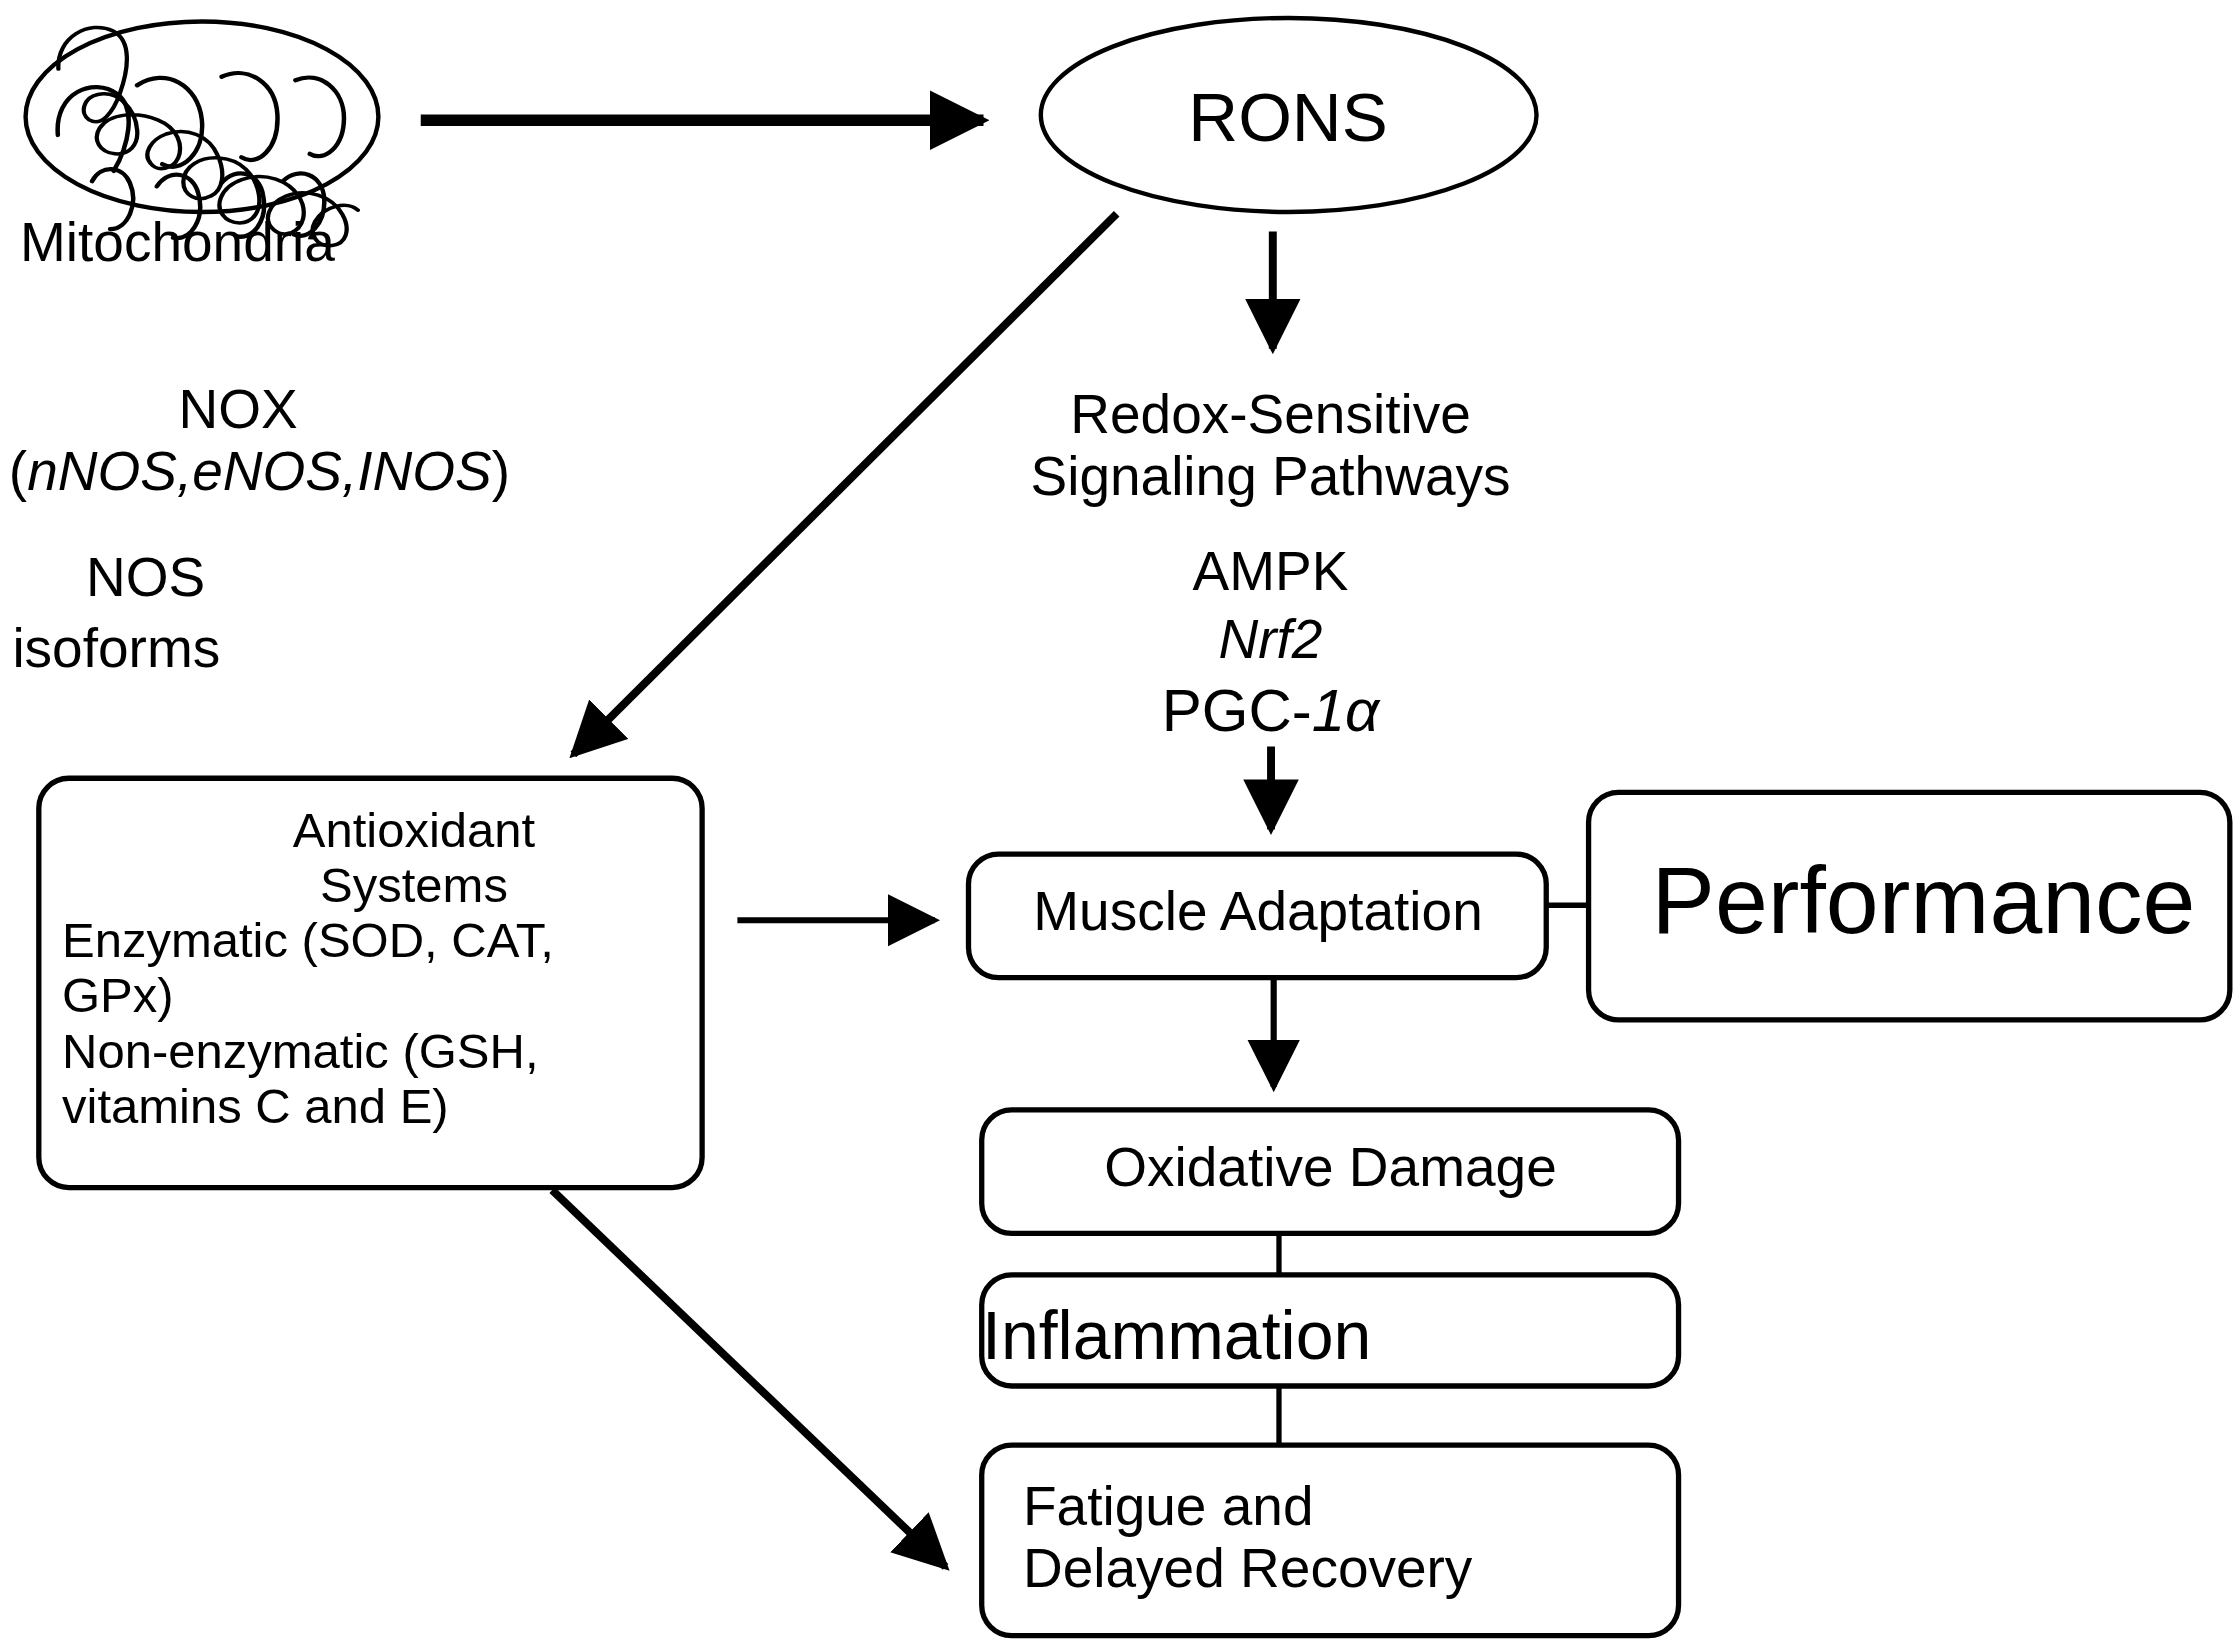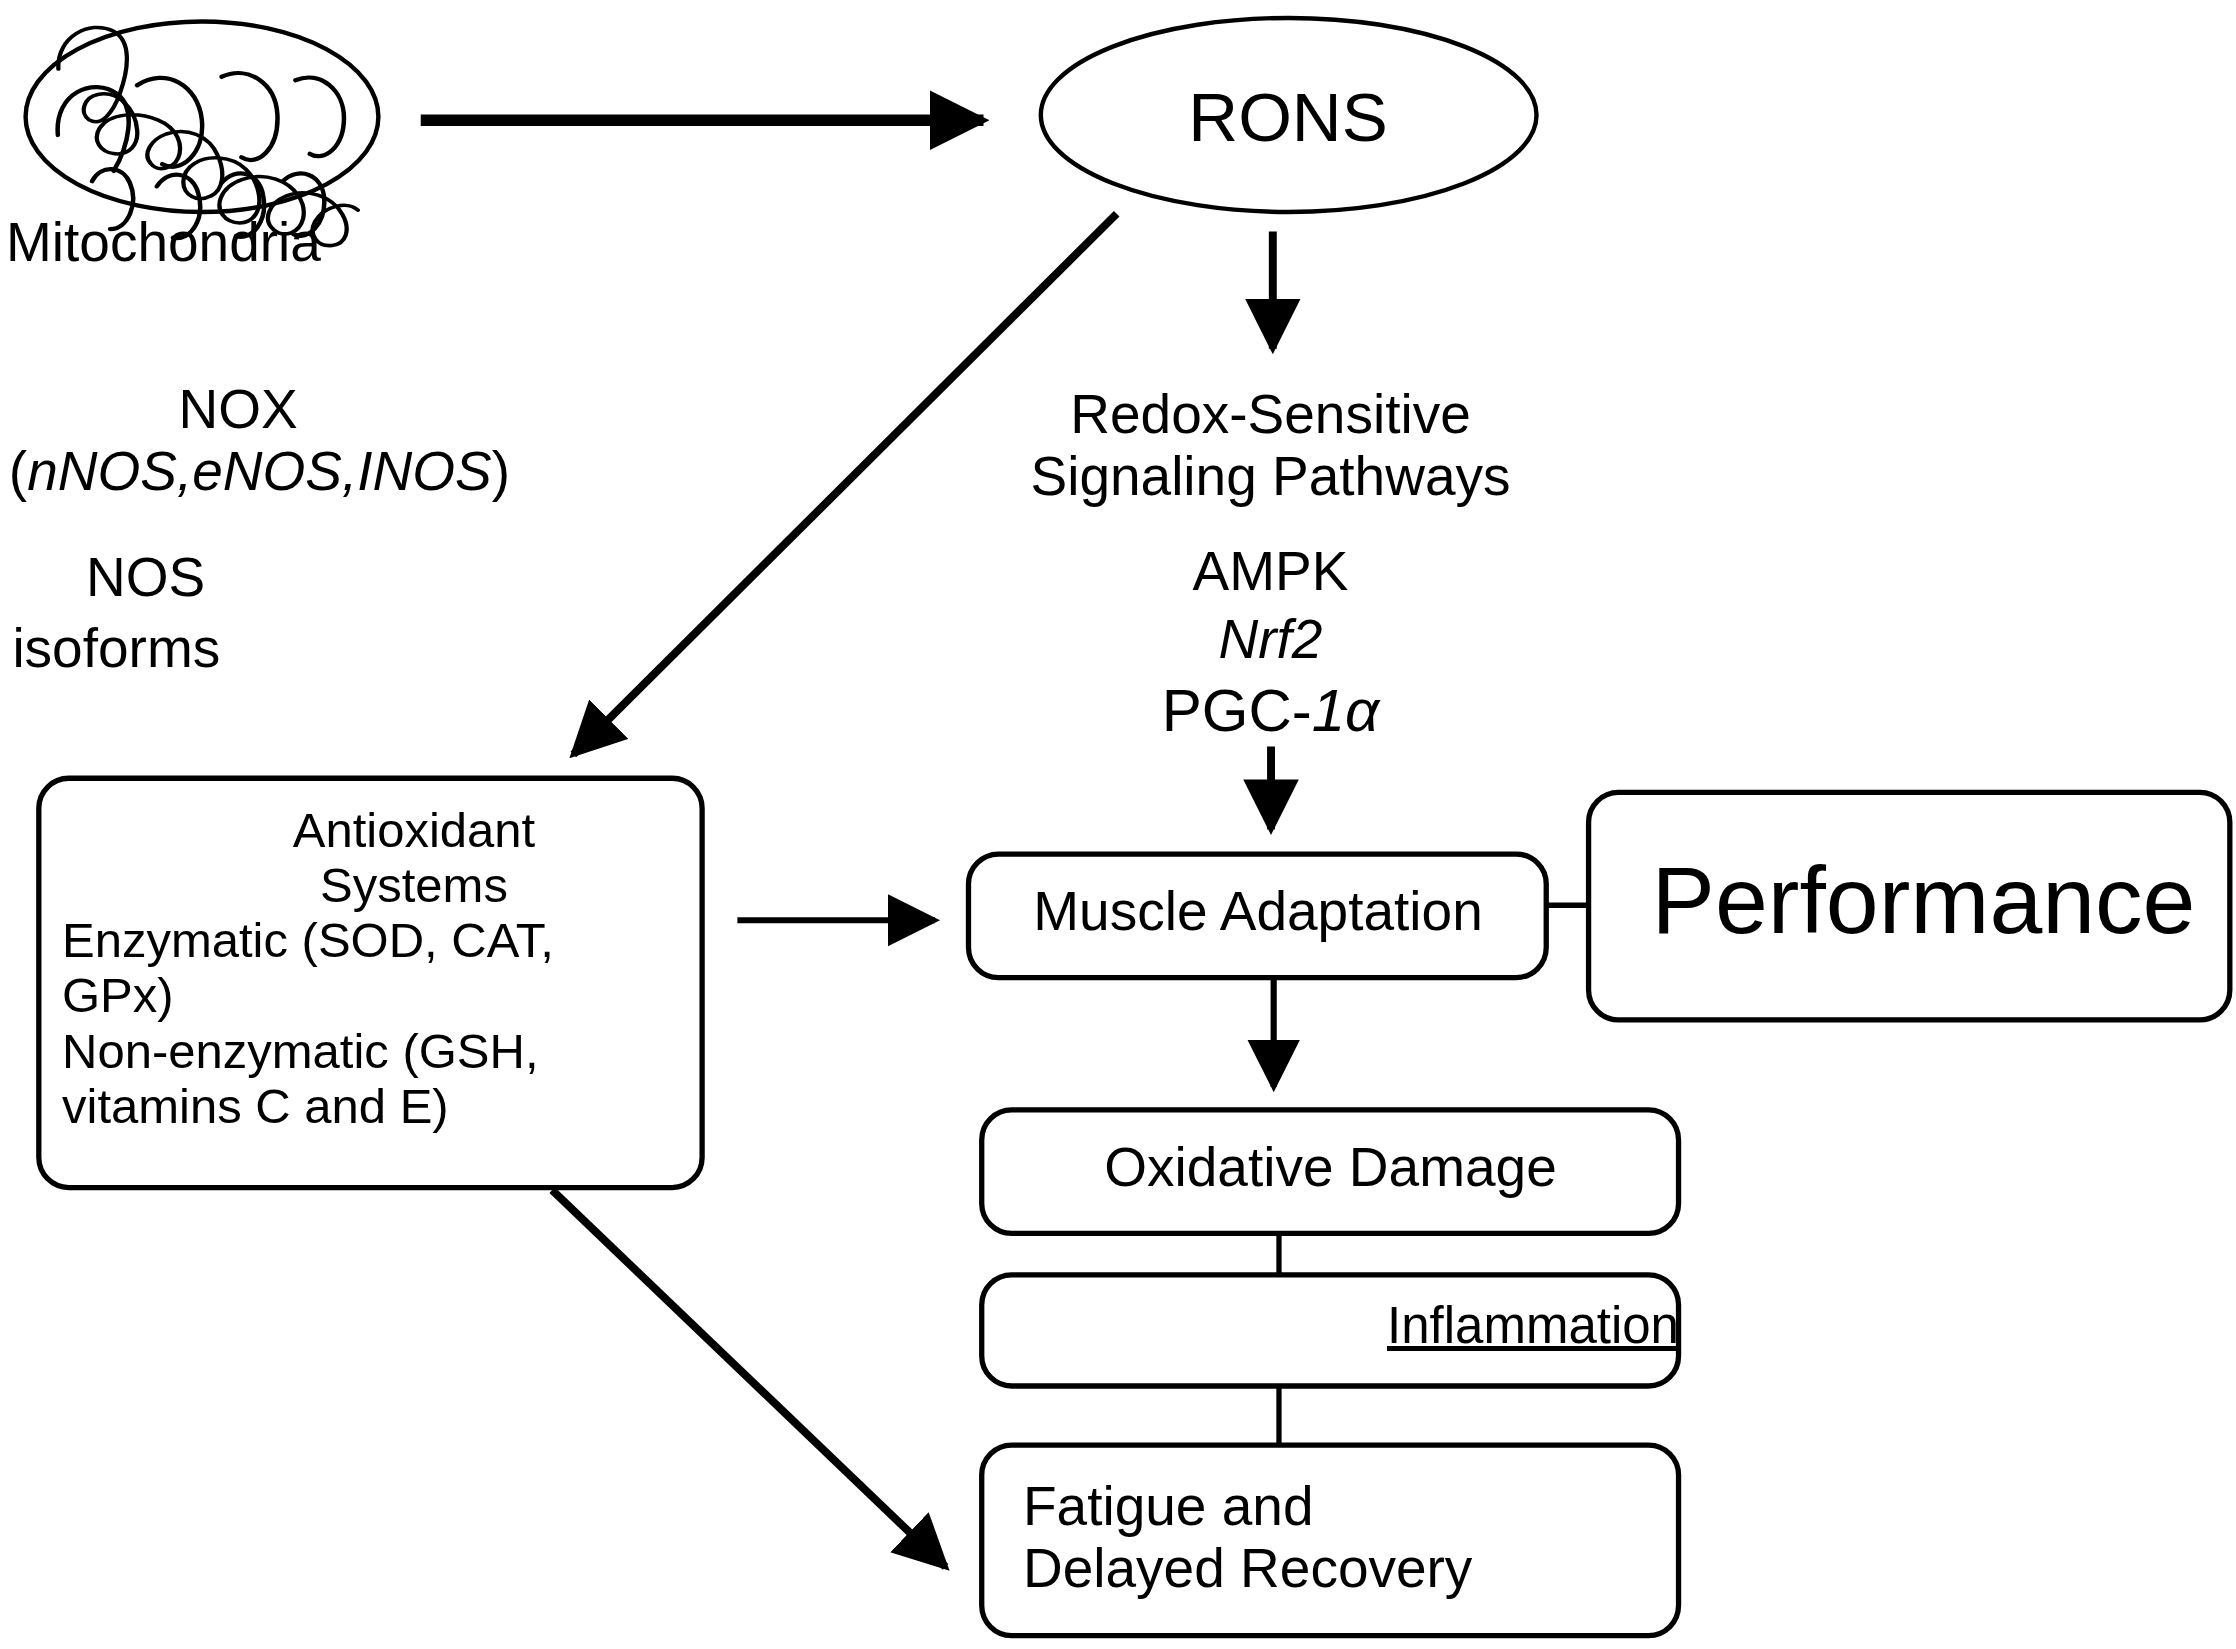--- a/index.html
+++ b/index.html
@@ -25,21 +25,21 @@
   }
   .node-text {
     position: absolute;
     color: #000;
     line-height: 1.12;
     white-space: pre-line;
   }
 
   
   .lbl-mitochondria {
-    left: 6px;
+    left: 20px;
     top: 212px;
     font-size: 55px;
     text-align: left;
   }
   .lbl-nox {
     left: 26.5px;
     top: 379px;
     width: 423px;
     font-size: 55px;
     text-align: center;
@@ -142,23 +142,22 @@
     left: 982px;
     top: 1136px;
     width: 697px;
     font-size: 55px;
     text-align: center;
   }
   .lbl-inflammation {
     left: 982px;
     top: 1297px;
     width: 697px;
-    font-size: 51px;
-    text-align: right;
-    text-decoration: underline;
+    font-size: 68px;
+    text-align: left;
   }
   .lbl-fatigue {
     left: 1023px;
     top: 1475px;
     width: 635px;
     font-size: 55px;
     text-align: left;
   }
 </style>
 </head>

